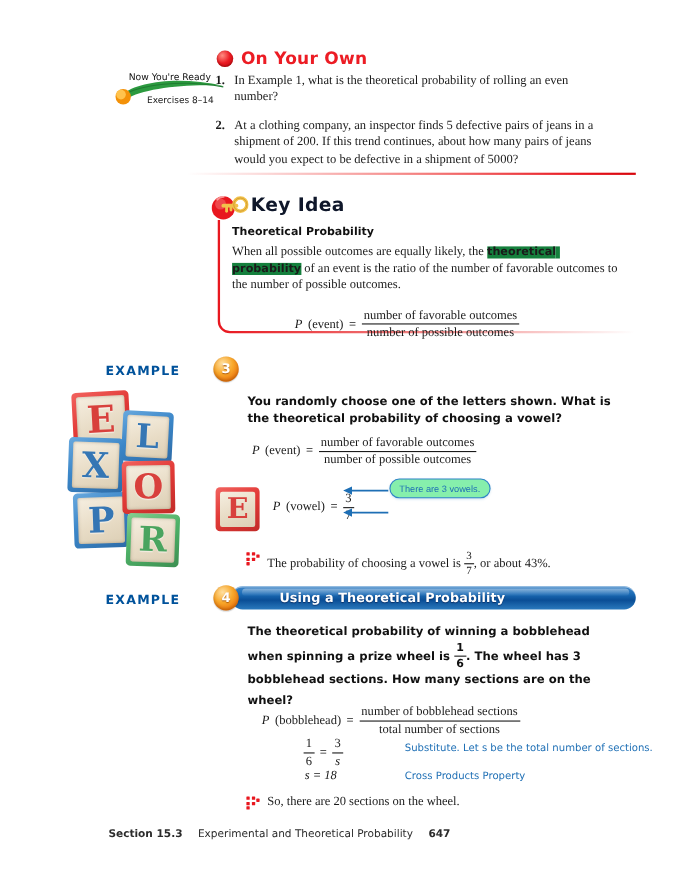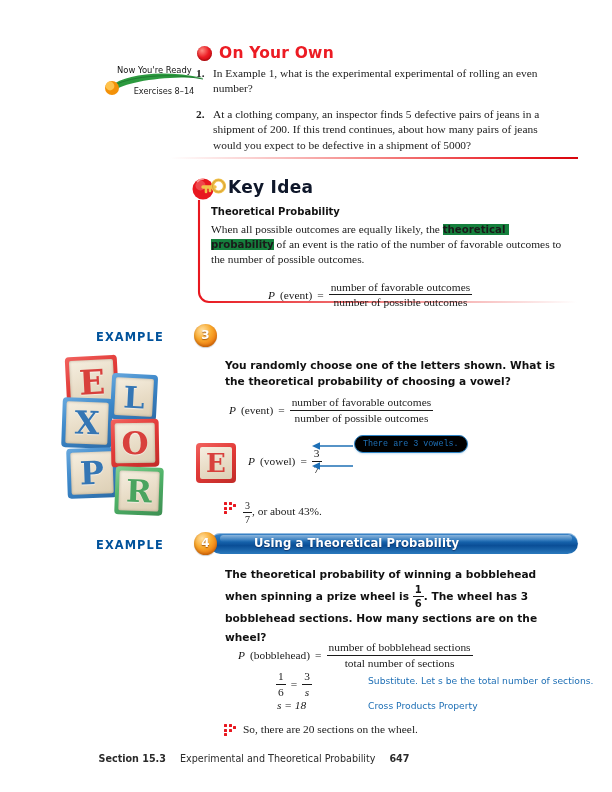--- a/index.html
+++ b/index.html
@@ -147,22 +147,22 @@
   .blk-e-small .glyph{position:absolute;inset:0;display:flex;align-items:center;justify-content:center;
     font-family:"DejaVu Serif", serif;font-weight:bold;font-size:26px;color:#d8403c;}
 
   
   .ex-body{position:absolute;font-family:"DejaVu Sans", sans-serif;font-weight:bold;font-size:10.6px;line-height:15.6px;color:#111;}
 
   
   .callout{
     position:absolute;
     border:1.4px solid #2e84c6;border-radius:11px;
-    background:#000000;
-    font-family:Liberation Mono, monospace;font-size:8.4px;color:#1e6fb5;
+    background:#86efac;
+    font-family:Liberation Sans, sans-serif;font-size:8.4px;color:#1e6fb5;
     padding:3px 8px;white-space:nowrap;
     box-shadow:0 1px 2px rgba(46,132,198,.22);
   }
   .arrow-l{position:absolute;}
 
   
   .ansrow{position:absolute;display:flex;align-items:flex-start;gap:8px;}
   .ansbullet{position:relative;width:11px;height:13px;flex:0 0 11px;margin-top:2px;}
   .ansbullet i{position:absolute;display:block;width:3.2px;height:3.2px;background:#e8171f;border-radius:.5px;}
   .anstxt{font-size:11.4px;line-height:15px;}
@@ -198,21 +198,21 @@
       <circle cx="9" cy="22" r="7" fill="#f39108"></circle>
       <circle cx="7" cy="20" r="4.4" fill="#ffc34d"></circle>
     </svg>
     <div class="ready-arc">Now You're Ready</div>
     <div class="ready-ex">Exercises 8–14</div>
   </div>
 
   <div class="oyo-list">
     <div class="oyo-item">
       <span class="oyo-num">1.</span>
-      <span class="oyo-txt">In Example 1, what is the experimental experimental of rolling an even number?</span>
+      <span class="oyo-txt">In Example 1, what is the theoretical probability of rolling an even number?</span>
     </div>
     <div class="oyo-item">
       <span class="oyo-num">2.</span>
       <span class="oyo-txt">At a clothing company, an inspector finds 5 defective pairs of jeans in a shipment of 200. If this trend continues, about how many pairs of jeans would you expect to be defective in a shipment of 5000?</span>
     </div>
   </div>
 
   <div class="rule-red"></div>
 
   <div class="ki-icon">
@@ -329,21 +329,21 @@
 
   <div class="ansrow" style="left:224px;top:500px;width:340px;">
     <span class="ansbullet">
       <i style="left:0;top:0;"></i>
         <i style="left:4.6px;top:0;"></i>
       <i style="left:0;top:4.6px;"></i>
         <i style="left:4.6px;top:4.6px;"></i>
       <i style="left:0;top:9.2px;"></i>
       <i style="left:8.6px;top:2.3px;"></i>
     </span>
-    <span class="anstxt"><span class="frac" style="font-size:10px;"><span class="num">3</span><span class="den">7</span></span><span>, or about 43%.</span></span>
+    <span class="anstxt"><span>The probability of choosing a vowel is </span><span class="frac" style="font-size:10px;"><span class="num">3</span><span class="den">7</span></span><span>, or about 43%.</span></span>
   </div>
 
   <div class="ex-label" style="left:96px;top:538px;">EXAMPLE</div>
   <div class="ex-circle" style="left:194px;top:532px;">
     <span>4</span>
   </div>
   <div class="ex-bar" style="left:210px;top:533px;width:368px;">
     <span class="ex-bar-txt">Using a Theoretical Probability</span>
   </div>
 

